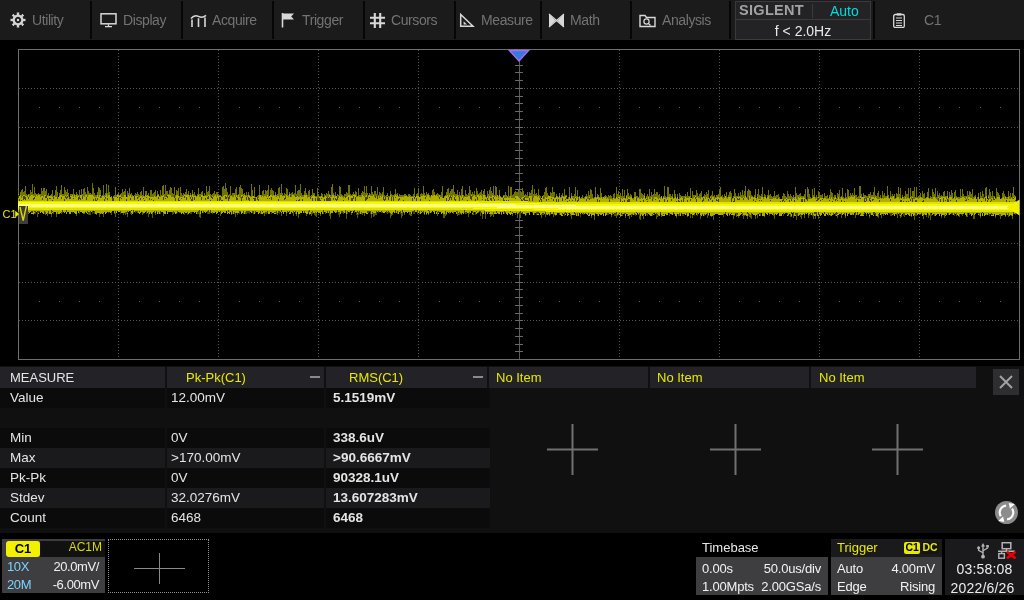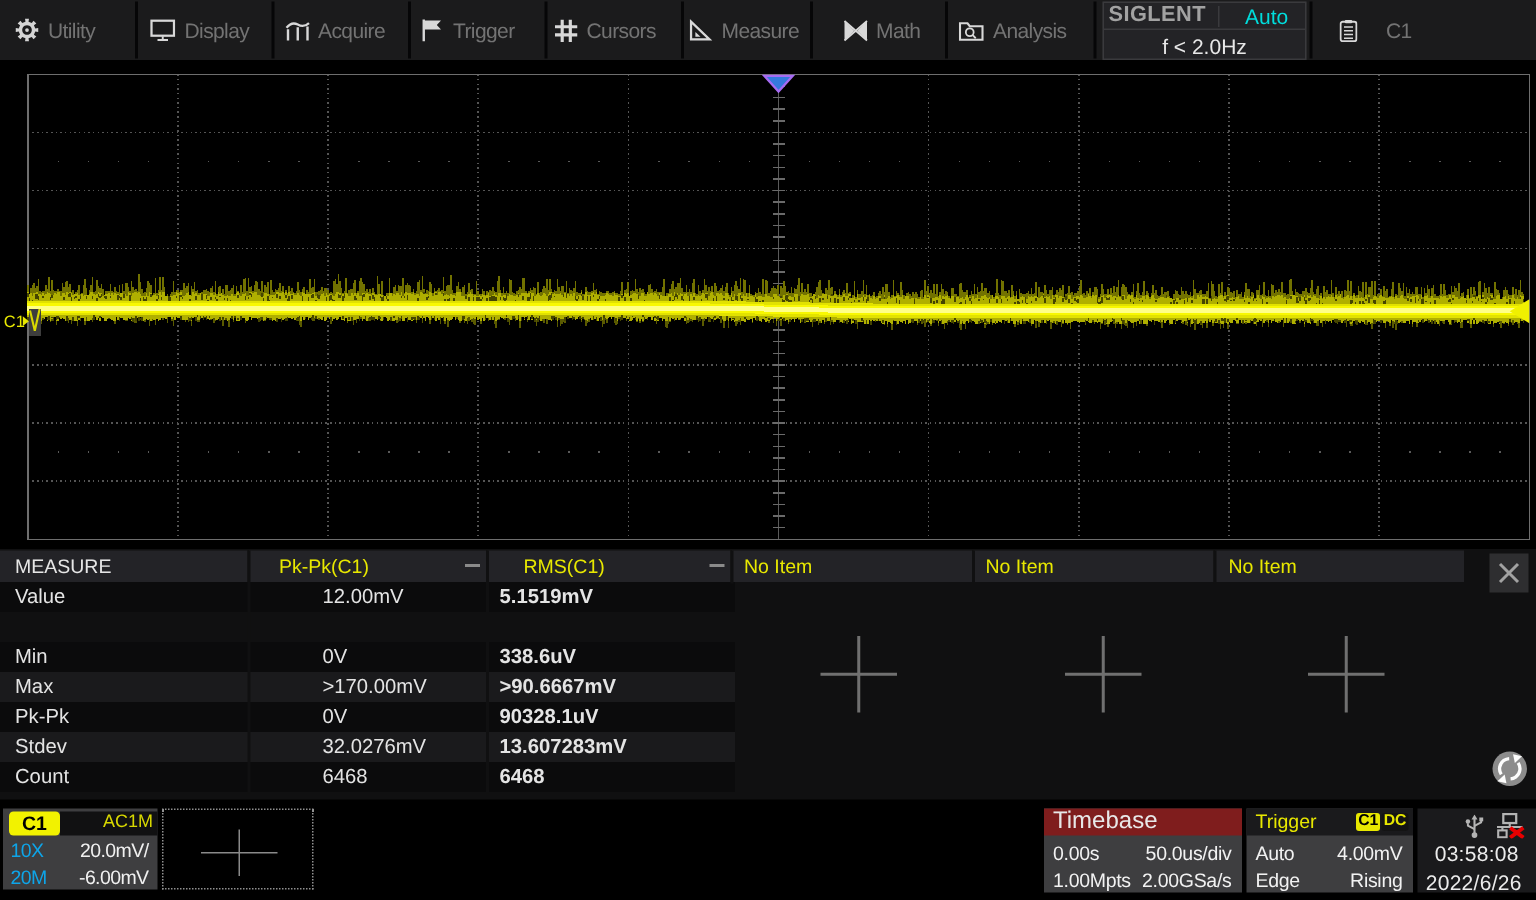--- a/index.html
+++ b/index.html
@@ -15,38 +15,38 @@
   #sigrow1 { position:absolute; left:0; top:0; width:134px; height:18px; border-bottom:1px solid #3a3a3d; }
   #siglogo { position:absolute; left:3px; top:2px; width:74px; height:14px; border-right:1px solid #3a3a3d; color:#a2a2a2; font-weight:bold; font-size:14.5px; letter-spacing:0.3px; line-height:13px; }
   #sigauto { position:absolute; left:94px; top:2px; color:#00dcdc; font-size:14px; line-height:14px; }
   #sigfreq { position:absolute; left:0; top:21px; width:134px; text-align:center; color:#e8e8e8; font-size:14px; }
   
   #mpanel { position:absolute; left:0; top:366px; width:1024px; height:167px; background:#101011; }
   .hcell { position:absolute; top:1px; height:21px; background:#232327; color:#e8e800; font-size:13px; line-height:21px; }
   .hlbl { padding-left:10px; }
   .mrow { position:absolute; left:0; width:490px; height:20px; font-size:13.5px; color:#e4e4e4; line-height:20px; }
   .mrow .c0 { position:absolute; left:10px; }
-  .mrow .c1 { position:absolute; left:171px;margin-left:44px; }
+  .mrow .c1 { position:absolute; left:171px; }
   .mrow .c2 { position:absolute; left:333px;font-weight:bold; }
   .rl { background:#1a1a1c; }
   .rd { background:#0b0b0c; }
   .colline { position:absolute; top:1px; width:2px; height:162px; background:#101011; }
   .pluscross { position:absolute; }
   #xbtn { position:absolute; left:993px; top:369px; width:26px; height:26px; background:#2e2e30; }
   
   #chbox { position:absolute; left:2px; top:539px; width:103px; height:54px; background:#3e3e40; }
   #chchip { position:absolute; left:4px; top:2px; width:34px; height:16px; background:#f2f200; border-radius:3px; color:#000; font-size:13px; font-weight:bold; text-align:center; line-height:16px; }
   #chtop { position:absolute; left:38px; top:2px; width:65px; height:16px; background:#111112; }
   #ac1m { position:absolute; right:3px; top:1px; color:#d8d800; font-size:12px; line-height:15px; }
   .chrow { position:absolute; left:5px; width:95px; font-size:13px; letter-spacing:-0.4px; color:#f0f0f0; }
-  .chy { color:#0ea5e9; }
+  .chy { color:#7dd3fc; }
   .chv { position:absolute; right:3px; top:0; }
   #addbox { position:absolute; left:108px; top:539px; width:101px; height:54px; border:1px dotted #909090; }
   #tbbox { position:absolute; left:696px; top:539px; width:132px; height:56px; background:#3e3e40; }
-  #tbhead { position:absolute; left:0; top:0; width:132px; height:18px; background:#7f1d1d; color:#e8e8e8; font-size:16px; line-height:18px; padding-left:6px; }
+  #tbhead { position:absolute; left:0; top:0; width:132px; height:18px; background:#000000; color:#e8e8e8; font-size:13px; line-height:18px; padding-left:6px; }
   #trbox { position:absolute; left:831px; top:539px; width:111px; height:56px; background:#3e3e40; }
   #trhead { position:absolute; left:0; top:0; width:111px; height:18px; background:#1a1a1c; color:#e8e800; font-size:13px; line-height:18px; padding-left:6px; }
   .bbrow { position:absolute; font-size:13px; letter-spacing:-0.2px; color:#f2f2f2; }
   .brv { position:absolute; right:3px; top:0; }
   #clock { position:absolute; left:945px; top:539px; width:79px; height:56px; color:#ececec; font-size:14px; letter-spacing:0.2px; text-align:center; }
   .chipC1 { position:absolute; background:#e8e800; color:#000; font-size:10.5px; font-weight:bold; border-radius:2px; padding:0 1.5px; line-height:11.5px; }
   .chipDC { position:absolute; background:#141414; color:#e8e800; font-size:10.5px; font-weight:bold; border-radius:2px; padding:0 1.5px; line-height:11.5px; }
 </style>
 </head>
 <body>
@@ -93,21 +93,21 @@
       </div>
     <div class="sep" style="left:454px"></div>
     <div class="mi" style="left:459px">
         <svg width="16" height="16" viewBox="0 0 16 16">
           <path d="M1.7 14.3 v-11.8 l12.3 11.8 z" fill="none" stroke="#d8d8d8" stroke-width="1.5"></path>
           <path d="M4.6 12.5 v-3.2 l3.4 3.2 z" fill="#d8d8d8"></path>
         </svg>
         <span style="margin-left:6px">Measure</span>
       </div>
     <div class="sep" style="left:540px"></div>
-    <div class="mi" style="left:562px">
+    <div class="mi" style="left:548px">
         <svg width="17" height="15" viewBox="0 0 17 15">
           <path d="M1 1 l6.5 6.5 L1 14 z M16 1 l-6.5 6.5 L16 14 z" fill="#d8d8d8"></path>
           <path d="M1 1 L16 14 M16 1 L1 14" stroke="#d8d8d8" stroke-width="1.2"></path>
         </svg>
         <span style="margin-left:5px">Math</span>
       </div>
     <div class="sep" style="left:630px"></div>
     <div class="mi" style="left:639px">
         <svg width="17" height="16" viewBox="0 0 17 16">
           <path d="M1 3.5 h5 l1.5 2 h8.5 v9 h-15 z" fill="none" stroke="#d8d8d8" stroke-width="1.4"></path>

